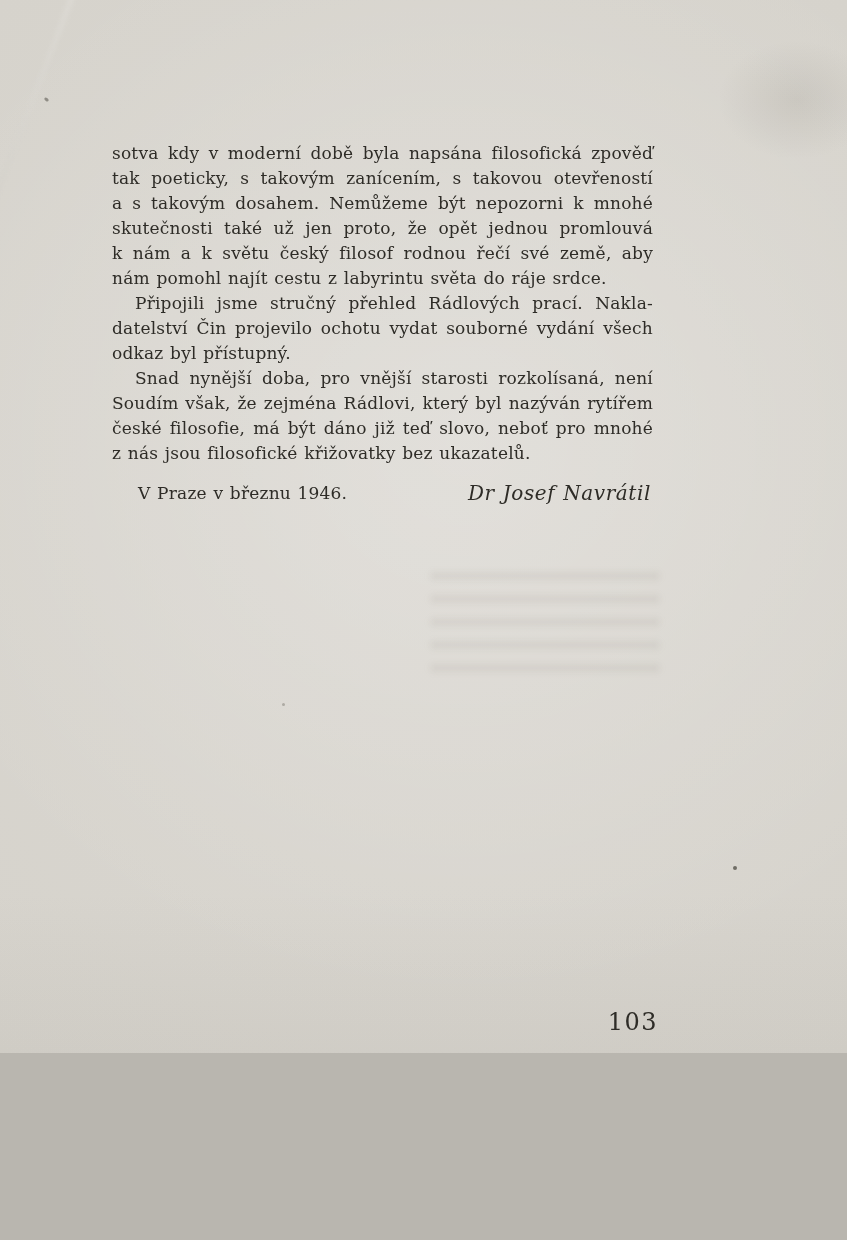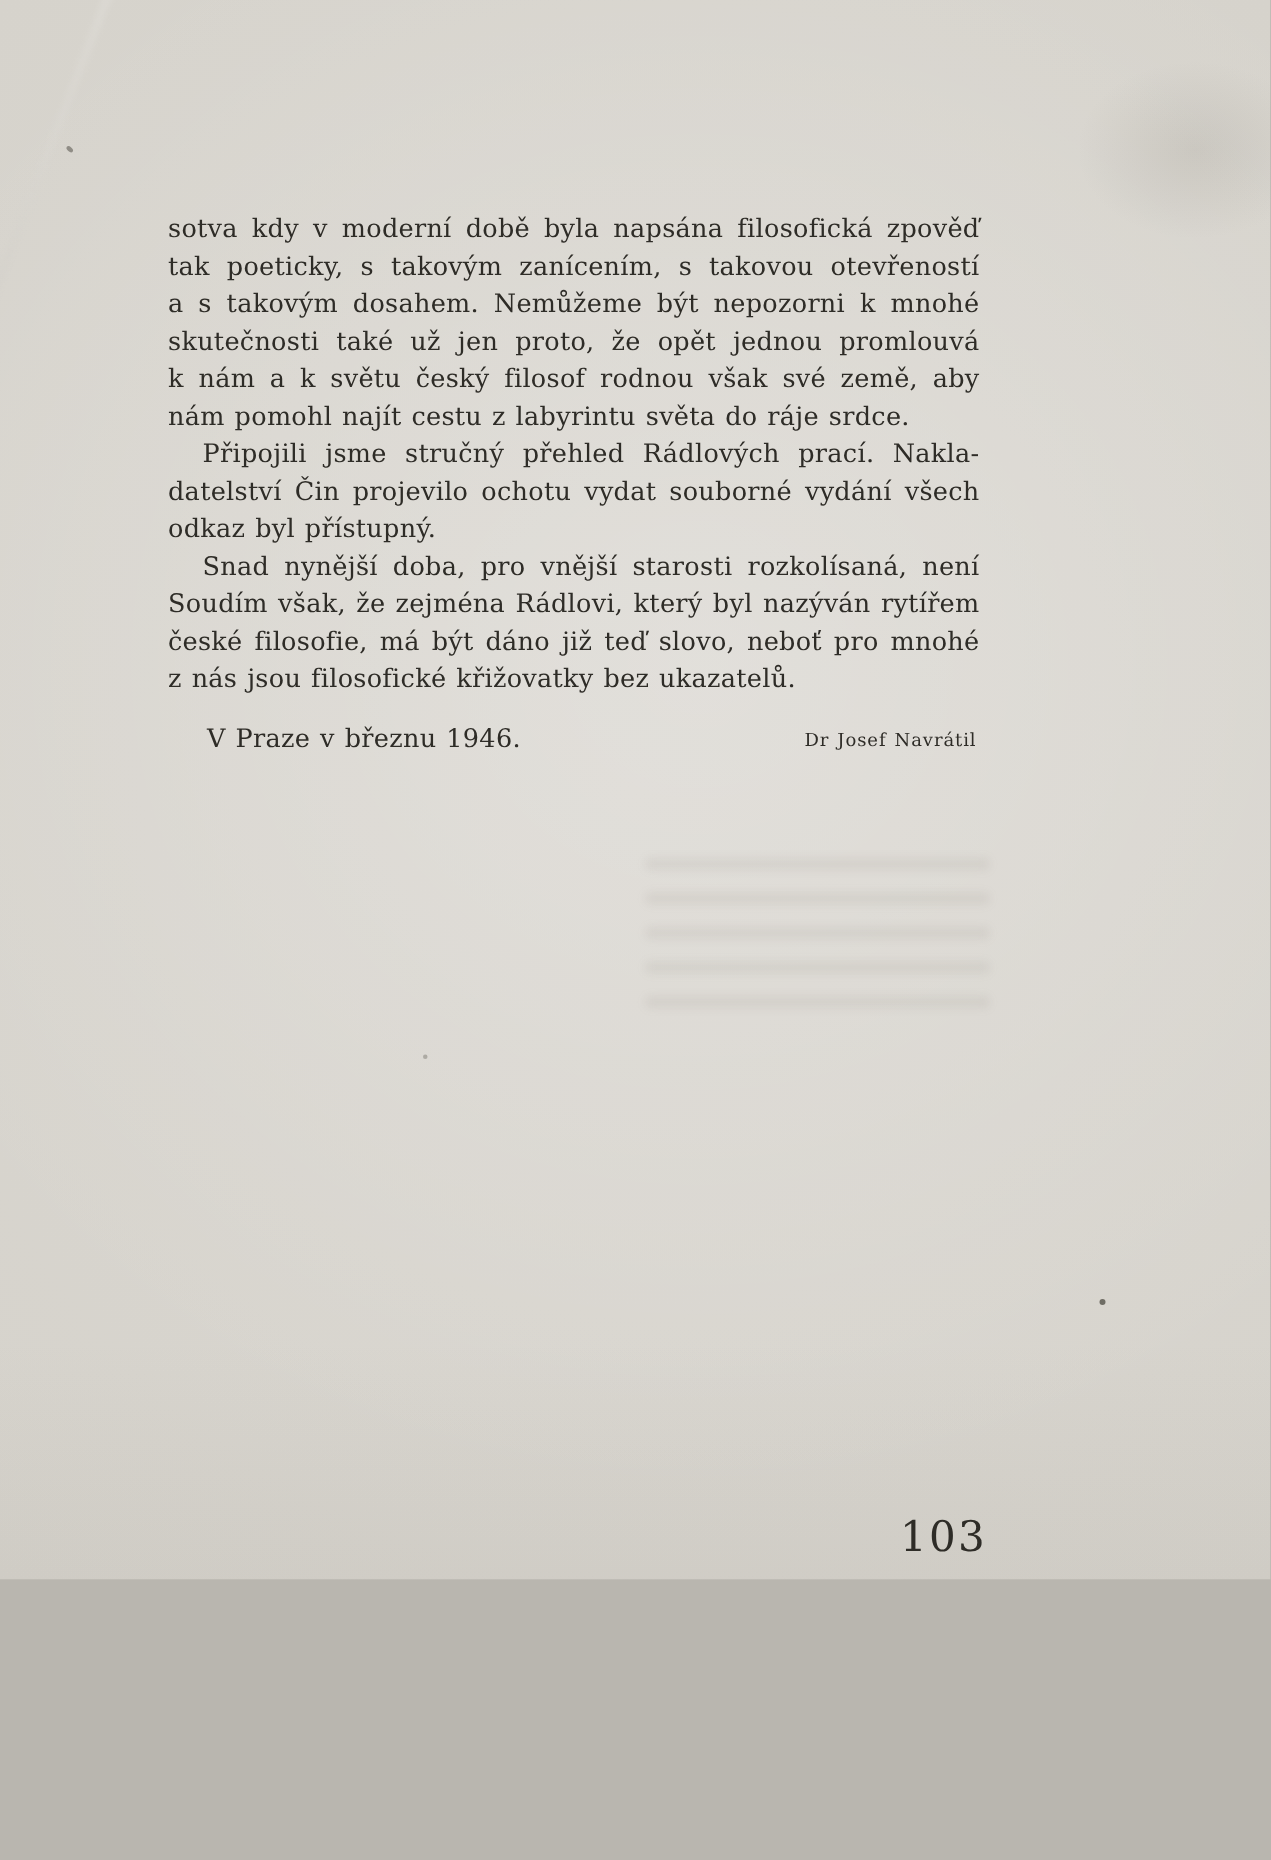--- a/index.html
+++ b/index.html
@@ -89,33 +89,34 @@
   .line.indent { text-indent: 23px; }
 
   .sigrow {
     display: flex;
     justify-content: space-between;
     align-items: flex-start;
     margin-top: 15px;
   }
   .dateline { margin-left: 26px; }
   .signature {
-    font-size: 12px;
+    font-style: italic;
+    font-size: 20px;
     letter-spacing: 0.6px;
     padding-right: 2px;
     margin-left: 20px;
   }
 
   .folio {
     position: absolute;
     left: 112px;
     top: 1008px;
     width: 546px;
     text-align: right;
-    font-size: 28px;
+    font-size: 24px;
     letter-spacing: 1.5px;
   }
 </style>
 </head>
 <body>
 
 <div class="page">
 
   <div class="crease"></div>
   <div class="shade-topright"></div>
@@ -133,21 +134,21 @@
   <span class="speck s2"></span>
   <span class="speck s3"></span>
 
   <div class="textblock">
 
     <div class="para">
       <div class="line">sotva kdy v moderní době byla napsána filosofická zpověď</div>
       <div class="line">tak poeticky, s takovým zanícením, s takovou otevřeností</div>
       <div class="line">a s takovým dosahem. Nemůžeme být nepozorni k mnohé</div>
       <div class="line">skutečnosti také už jen proto, že opět jednou promlouvá</div>
-      <div class="line">k nám a k světu český filosof rodnou však své země, aby</div>
+      <div class="line">k nám a k světu český filosof rodnou řečí své země, aby</div>
       <div class="line last">nám pomohl najít cestu z labyrintu světa do ráje srdce.</div>
     </div>
 
     <div class="para">
       <div class="line indent">Připojili jsme stručný přehled Rádlových prací. Nakla-</div>
       <div class="line">datelství Čin projevilo ochotu vydat souborné vydání všech</div>
       <div class="line last">odkaz byl přístupný.</div>
     </div>
 
     <div class="para">

